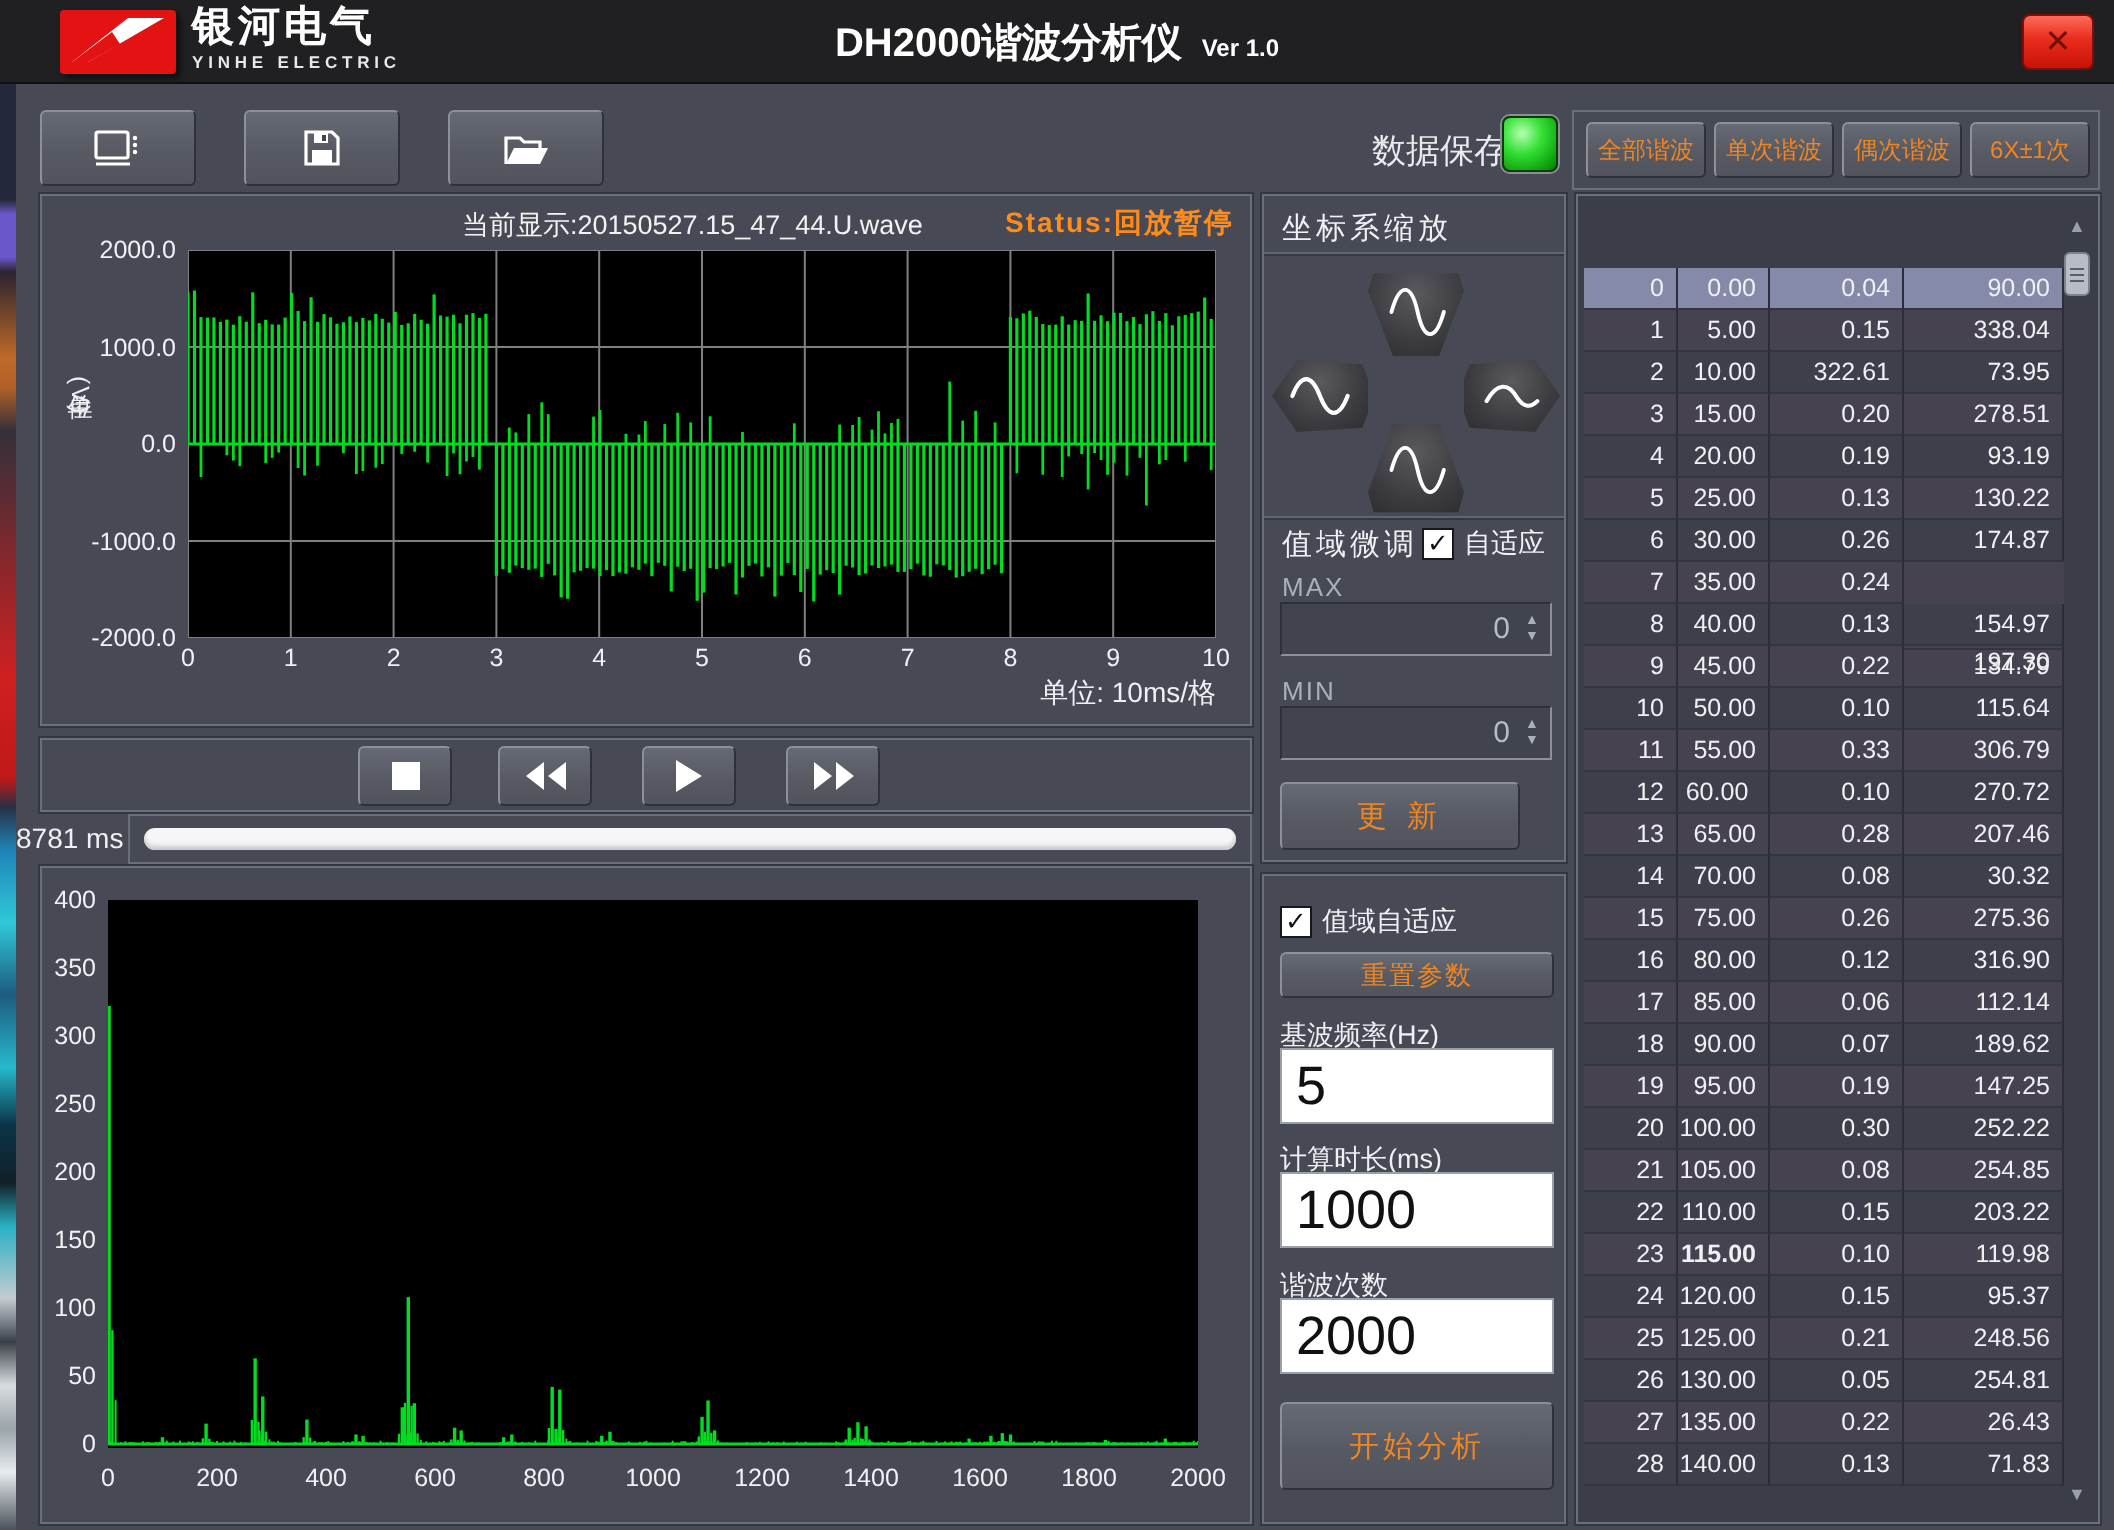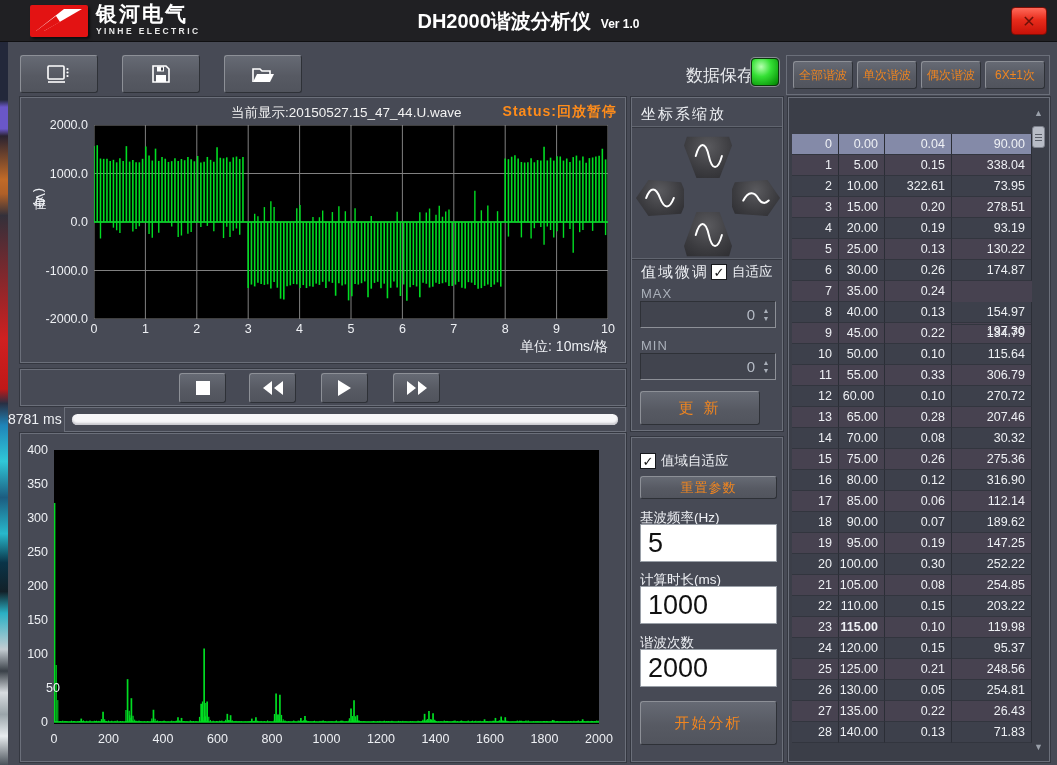--- a/index.html
+++ b/index.html
@@ -961,21 +961,21 @@
         <line x1="530.285" y1="272" x2="530.285" y2="271.2928" stroke="#00dd22" stroke-width="1.2"></line>
         <line x1="531.92" y1="272" x2="531.92" y2="271.728" stroke="#00dd22" stroke-width="1"></line>
       </svg>
   <span class="tick ty" style="left: 0px; width: 27px; top: 16px;">400</span>
       <span class="tick ty" style="left: 0px; width: 27px; top: 50px;">350</span>
       <span class="tick ty" style="left: 0px; width: 27px; top: 84px;">300</span>
       <span class="tick ty" style="left: 0px; width: 27px; top: 118px;">250</span>
       <span class="tick ty" style="left: 0px; width: 27px; top: 152px;">200</span>
       <span class="tick ty" style="left: 0px; width: 27px; top: 186px;">150</span>
       <span class="tick ty" style="left: 0px; width: 27px; top: 220px;">100</span>
-      <span class="tick ty" style="left: 12px; width: 27px; top: 254px;">50</span>
+      <span class="tick ty" style="left: 0px; width: 27px; top: 254px;">50</span>
       <span class="tick ty" style="left: 0px; width: 27px; top: 288px;">0</span>
       <span class="tick tx" style="left: 33px; top: 298px;">0</span>
       <span class="tick tx" style="left: 87.5px; top: 298px;">200</span>
       <span class="tick tx" style="left: 142px; top: 298px;">400</span>
       <span class="tick tx" style="left: 196.5px; top: 298px;">600</span>
       <span class="tick tx" style="left: 251px; top: 298px;">800</span>
       <span class="tick tx" style="left: 305.5px; top: 298px;">1000</span>
       <span class="tick tx" style="left: 360px; top: 298px;">1200</span>
       <span class="tick tx" style="left: 414.5px; top: 298px;">1400</span>
       <span class="tick tx" style="left: 469px; top: 298px;">1600</span>

